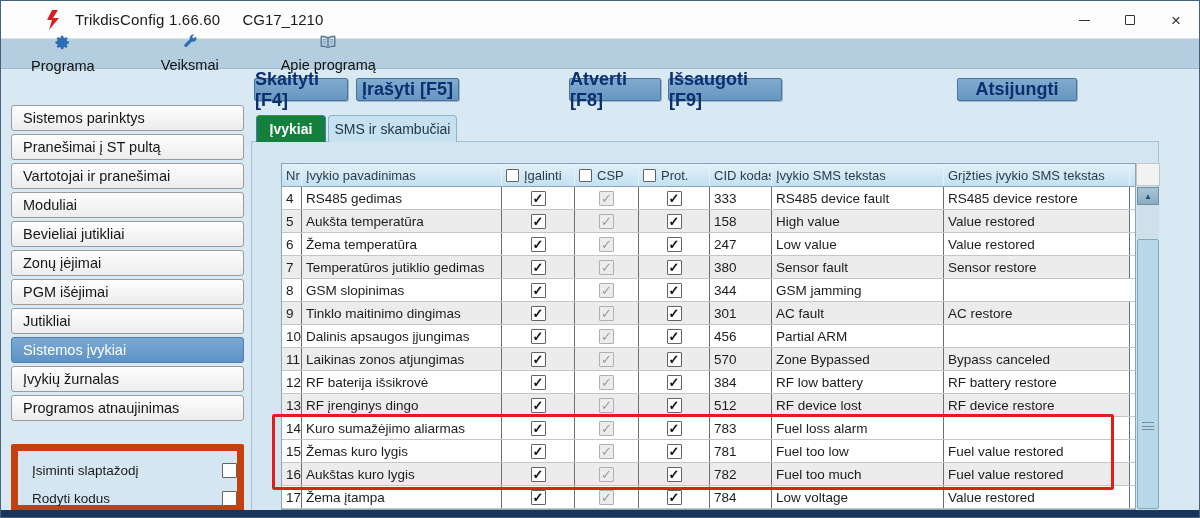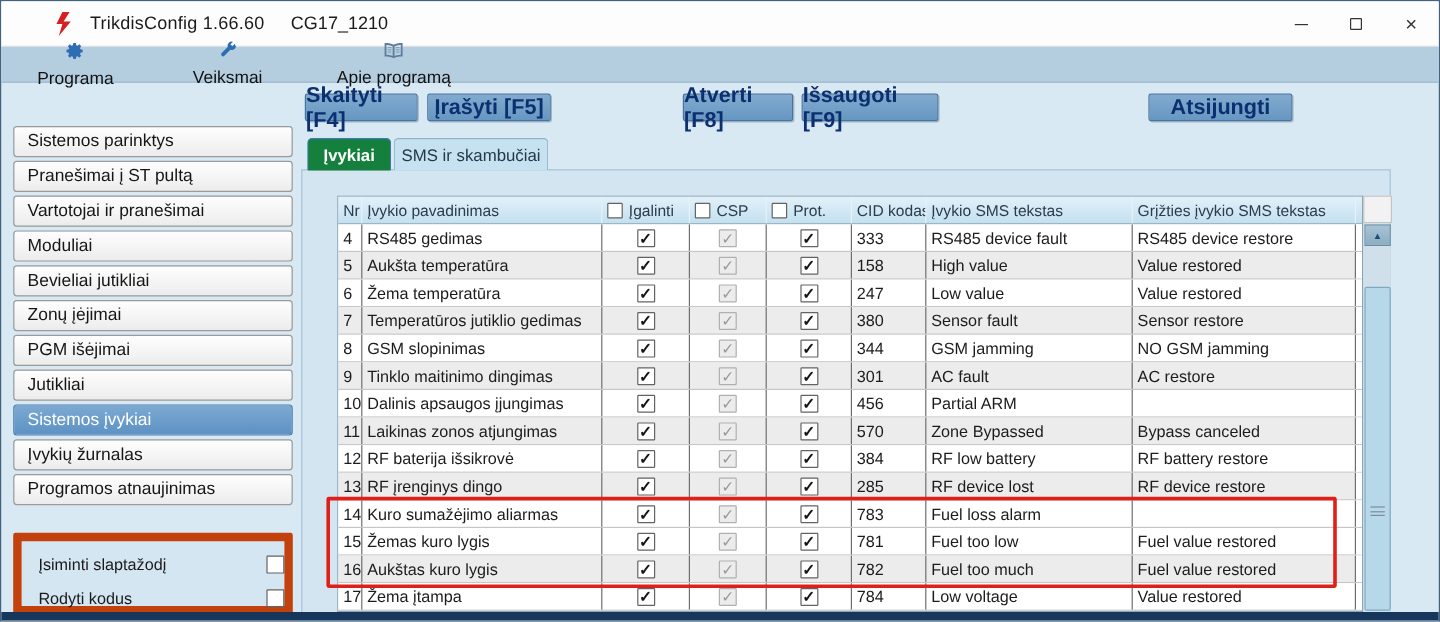--- a/index.html
+++ b/index.html
@@ -323,21 +323,20 @@
               <span class="cb">✓</span>
             </div>
     <div class="cell c-csp center">
               <span class="cb gray">✓</span>
             </div>
     <div class="cell c-prot center">
               <span class="cb">✓</span>
             </div>
     <div class="cell c-cid">344</div>
     <div class="cell c-sms">GSM jamming</div>
-    <div class="cell c-rst">NO GSM jamming</div>
     <div class="cell c-fill"></div>
   </div>
 
   <div class="row shaded">
     <div class="cell c-nr">9</div>
     <div class="cell c-name">Tinklo maitinimo dingimas</div>
     <div class="cell c-en center">
               <span class="cb">✓</span>
             </div>
     <div class="cell c-csp center">
@@ -411,21 +410,21 @@
     <div class="cell c-name">RF įrenginys dingo</div>
     <div class="cell c-en center">
               <span class="cb">✓</span>
             </div>
     <div class="cell c-csp center">
               <span class="cb gray">✓</span>
             </div>
     <div class="cell c-prot center">
               <span class="cb">✓</span>
             </div>
-    <div class="cell c-cid">285</div>
+    <div class="cell c-cid">512</div>
     <div class="cell c-sms">RF device lost</div>
     <div class="cell c-rst">RF device restore</div>
     <div class="cell c-fill"></div>
   </div>
 
   <div class="row">
     <div class="cell c-nr">14</div>
     <div class="cell c-name">Kuro sumažėjimo aliarmas</div>
     <div class="cell c-en center">
               <span class="cb">✓</span>

